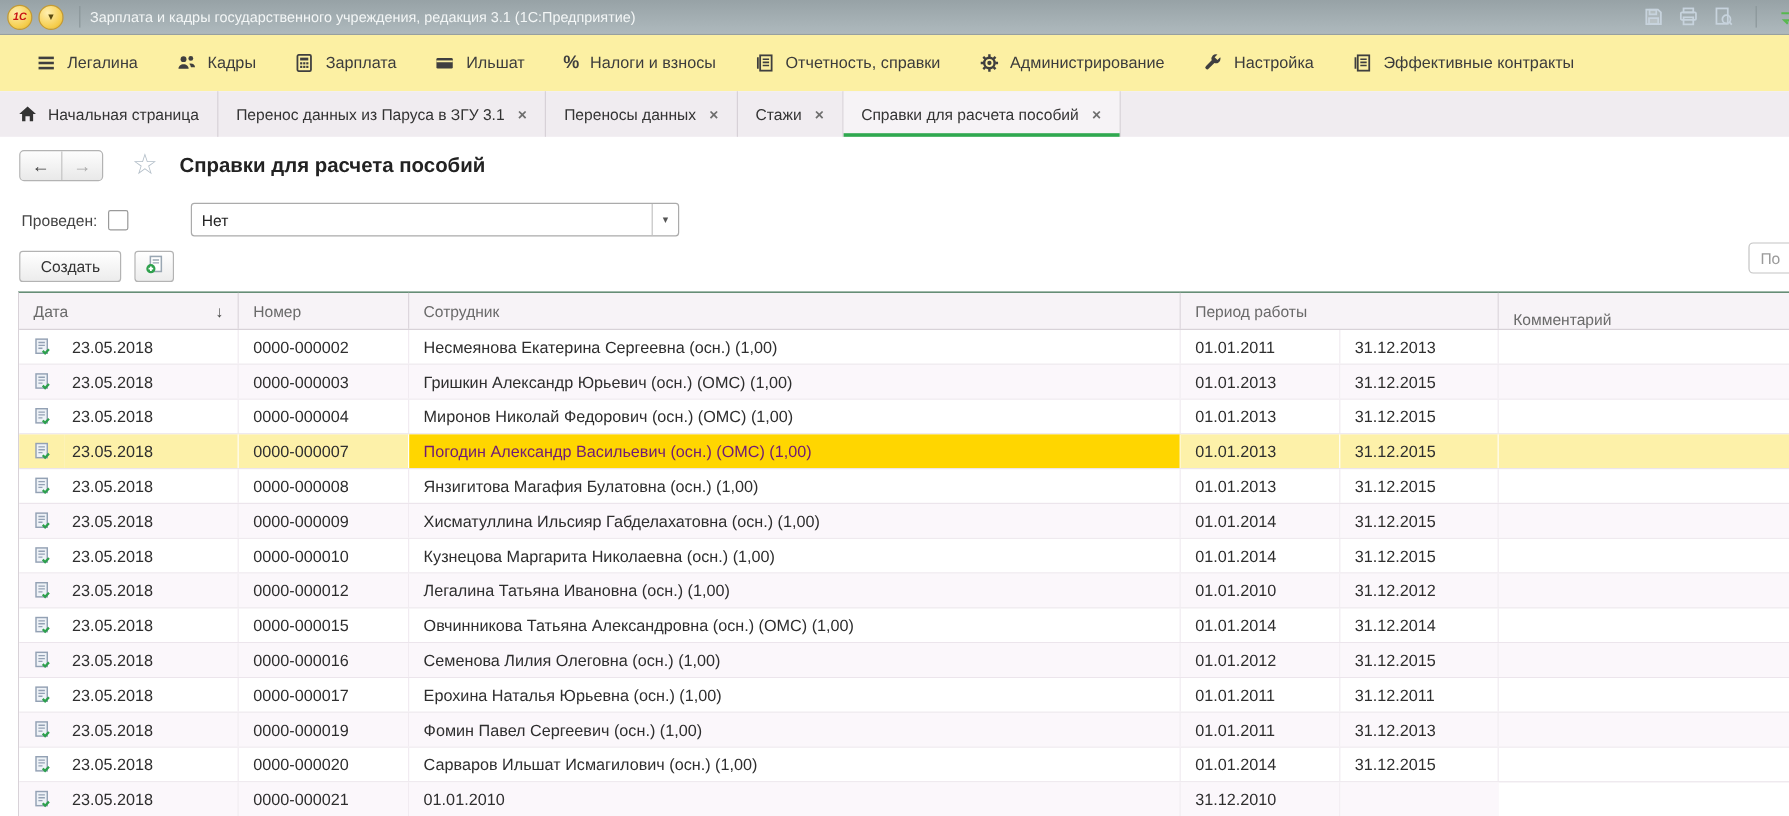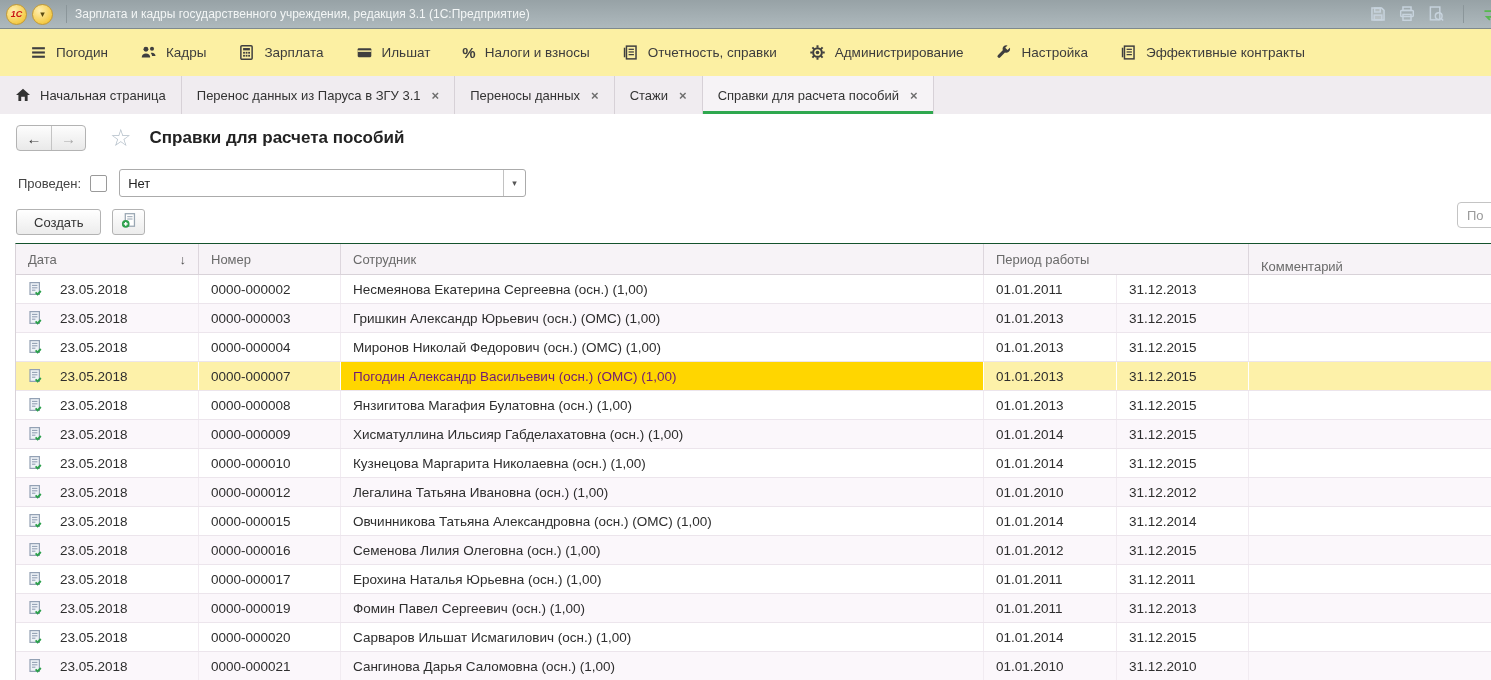--- a/index.html
+++ b/index.html
@@ -64,21 +64,21 @@
   .pagetitle{font-size:17px;font-weight:bold;color:#222;margin:0;}
 
   
   .filterrow{display:flex;align-items:center;margin:6px 0 0 18px;font-size:13px;color:#444;height:30px;}
   .cb{
     width:15px;height:15px;border:1px solid #9a9a9a;border-radius:2px;background:#fff;
     margin:0 12px 0 9px;cursor:pointer;flex:0 0 auto;
   }
   .combo{
     width:405px;height:26px;border:1px solid #ababab;border-radius:3px;background:#fff;
-    display:flex;align-items:stretch;cursor:pointer;
+    display:flex;align-items:stretch;cursor:pointer;margin-left:40px;
   }
   .combo-val{flex:1;display:flex;align-items:center;padding-left:8px;font-size:13px;color:#222;}
   .combo-btn{width:21px;border-left:1px solid #c2c2c2;display:flex;align-items:center;justify-content:center;color:#555;font-size:9px;}
 
   
   .btnrow{display:flex;align-items:center;margin:10px 0 0 16px;gap:11px;height:28px;}
   .btn{
     height:26px;padding:0 17px;border:1px solid #b3b3b3;border-radius:3px;cursor:pointer;
     background:linear-gradient(#ffffff,#ececec);font-size:13px;color:#333;font-family:inherit;
   }
@@ -170,21 +170,21 @@
     <div class="menu-item">
       <span class="icn">
         <svg width="17" height="17" viewBox="0 0 16 16">
           <g fill="#3f3f3f">
             <rect x="2" y="3" width="12" height="2"></rect>
             <rect x="2" y="7" width="12" height="2"></rect>
             <rect x="2" y="11" width="12" height="2"></rect>
           </g>
         </svg>
       </span>
-      <span>Погодин</span>
+      <span>Легалина</span>
     </div>
     <div class="menu-item">
       <span class="icn">
         <svg width="17" height="17" viewBox="0 0 16 16">
           <g fill="#3f3f3f">
             <circle cx="5.6" cy="5" r="2.3"></circle>
             <path d="M1.6 12.6c0-2.3 1.8-3.7 4-3.7s4 1.4 4 3.7z"></path>
             <circle cx="11.3" cy="4.4" r="1.9"></circle>
             <path d="M10.1 8.5c.4-.1.8-.2 1.2-.2 1.9 0 3.3 1.2 3.3 3.1h-3.2c-.2-1.2-.7-2.2-1.3-2.9z"></path>
           </g>
@@ -653,19 +653,18 @@
                 <line x1="5" y1="4.4" x2="10.4" y2="4.4"></line>
                 <line x1="5" y1="6.8" x2="10.4" y2="6.8"></line>
                 <line x1="5" y1="9.2" x2="8.4" y2="9.2"></line>
               </g>
               <path d="M8.6 11.4l2 2 3.2-3.4" fill="none" stroke="#2ca04c" stroke-width="1.9"></path>
             </svg>
           </span>
         </div>
         <div class="c c-date">23.05.2018</div>
         <div class="c c-num">0000-000021</div>
-        <div class="c c-emp">Сангинова Дарья Саломовна (осн.) (1,00)</div>
         <div class="c c-p1">01.01.2010</div>
         <div class="c c-p2">31.12.2010</div>
         <div class="c c-com"></div>
       </div>
     </div>
 </div>
 
 </body></html>

